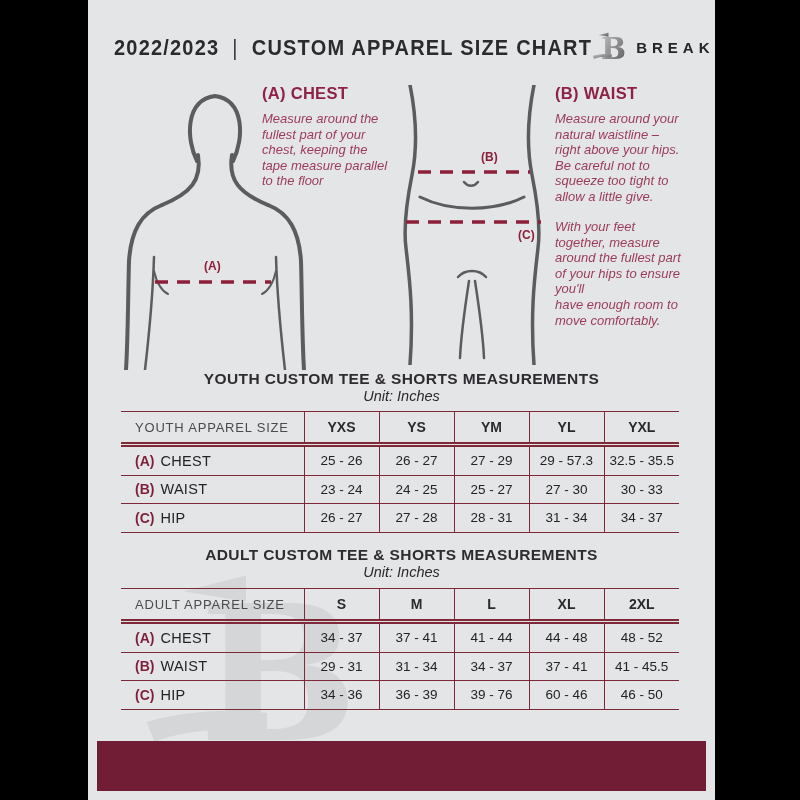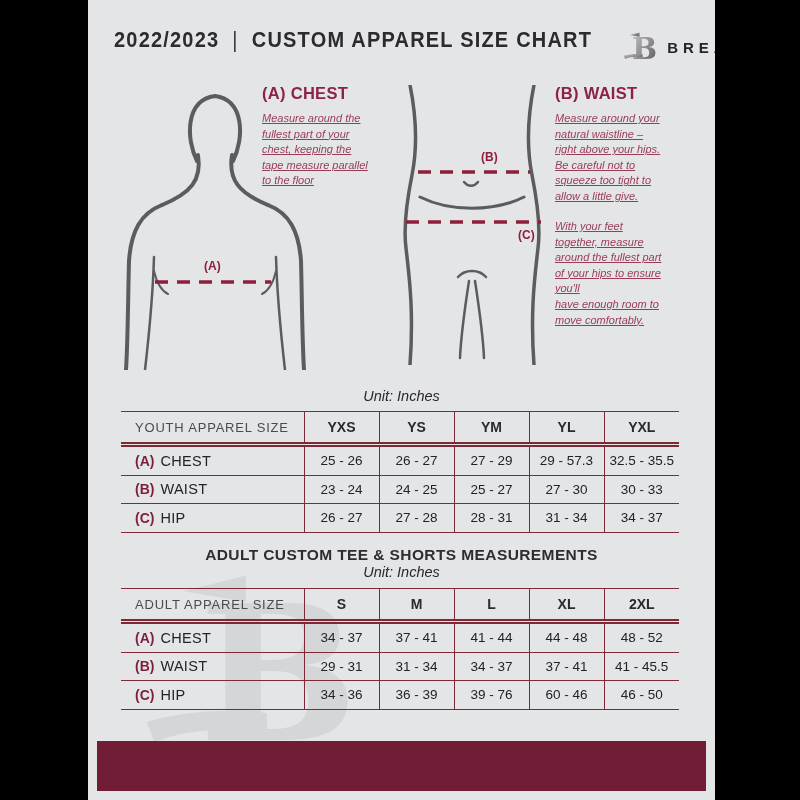--- a/index.html
+++ b/index.html
@@ -1,36 +1,36 @@
 <!DOCTYPE html>
 <html><head>
 <meta charset="utf-8">
 <style>
   html,body{margin:0;padding:0;background:#000;}
   .stage{position:relative;width:800px;height:800px;background:#000;overflow:hidden;
          font-family:"Liberation Sans",sans-serif;}
   .page{position:absolute;left:88px;top:0;width:627px;height:800px;background:#e4e5e7;overflow:hidden;}
 
   
-  .hdr{position:absolute;left:26px;right:24px;top:28px;display:flex;align-items:flex-start;gap:31px;}
+  .hdr{position:absolute;left:26px;right:24px;top:28px;display:flex;align-items:center;}
   .hdr-title{display:flex;align-items:center;gap:13px;color:#2b2b2d;
              font-weight:800;font-size:20px;letter-spacing:1.2px;white-space:nowrap;
              transform:scaleY(1.12);transform-origin:left center;}
   .hdr-sep{font-weight:300;font-size:20px;color:#3a3a3c;}
   .hdr-logo{margin-left:auto;display:flex;align-items:center;gap:11px;}
   .brand{font-weight:700;font-size:15px;letter-spacing:5px;color:#252527;}
 
   
   svg{display:block;}
   .fig{position:absolute;}
   .marker{position:absolute;font-weight:800;font-size:12px;color:#8e1f3a;}
 
   .instr{position:absolute;}
   .instr h3{margin:0 0 8px 0;font-size:16.5px;font-weight:800;letter-spacing:.3px;color:#8e2146;}
-  .instr .ln{font-style:italic;font-size:11px;line-height:15.6px;color:#9a3b59;white-space:nowrap;text-decoration:underline;}
+  .instr .ln{font-style:italic;font-size:13px;line-height:15.6px;color:#9a3b59;white-space:nowrap;}
 
   
   .sec-title{position:absolute;left:0;right:0;text-align:center;
              font-weight:700;font-size:15.5px;letter-spacing:.4px;color:#2e2c30;}
   .sec-unit{position:absolute;left:0;right:0;text-align:center;
             font-style:italic;font-size:14.5px;color:#2a282c;}
 
   
   .size-table{position:absolute;left:33px;width:558px;border-collapse:collapse;table-layout:fixed;
               border-top:1.5px solid #7f2838;border-bottom:1.5px solid #7f2838;background:transparent;}
@@ -135,20 +135,21 @@
     <div class="instr" style="left:467px;top:219px;width:155px;">
       <div class="ln">With your feet</div>
       <div class="ln">together, measure</div>
       <div class="ln">around the fullest part</div>
       <div class="ln">of your hips to ensure</div>
       <div class="ln">you'll</div>
       <div class="ln">have enough room to</div>
       <div class="ln">move comfortably.</div>
     </div>
 
+    <div class="sec-title" style="top:370px;">YOUTH CUSTOM TEE &amp; SHORTS MEASUREMENTS</div>
     <div class="sec-unit" style="top:388px;">Unit: Inches</div>
 
     <table class="size-table" style="top:411px;">
       <colgroup>
           <col class="c-lab">
           <col>
           <col>
           <col>
           <col>
           <col>

